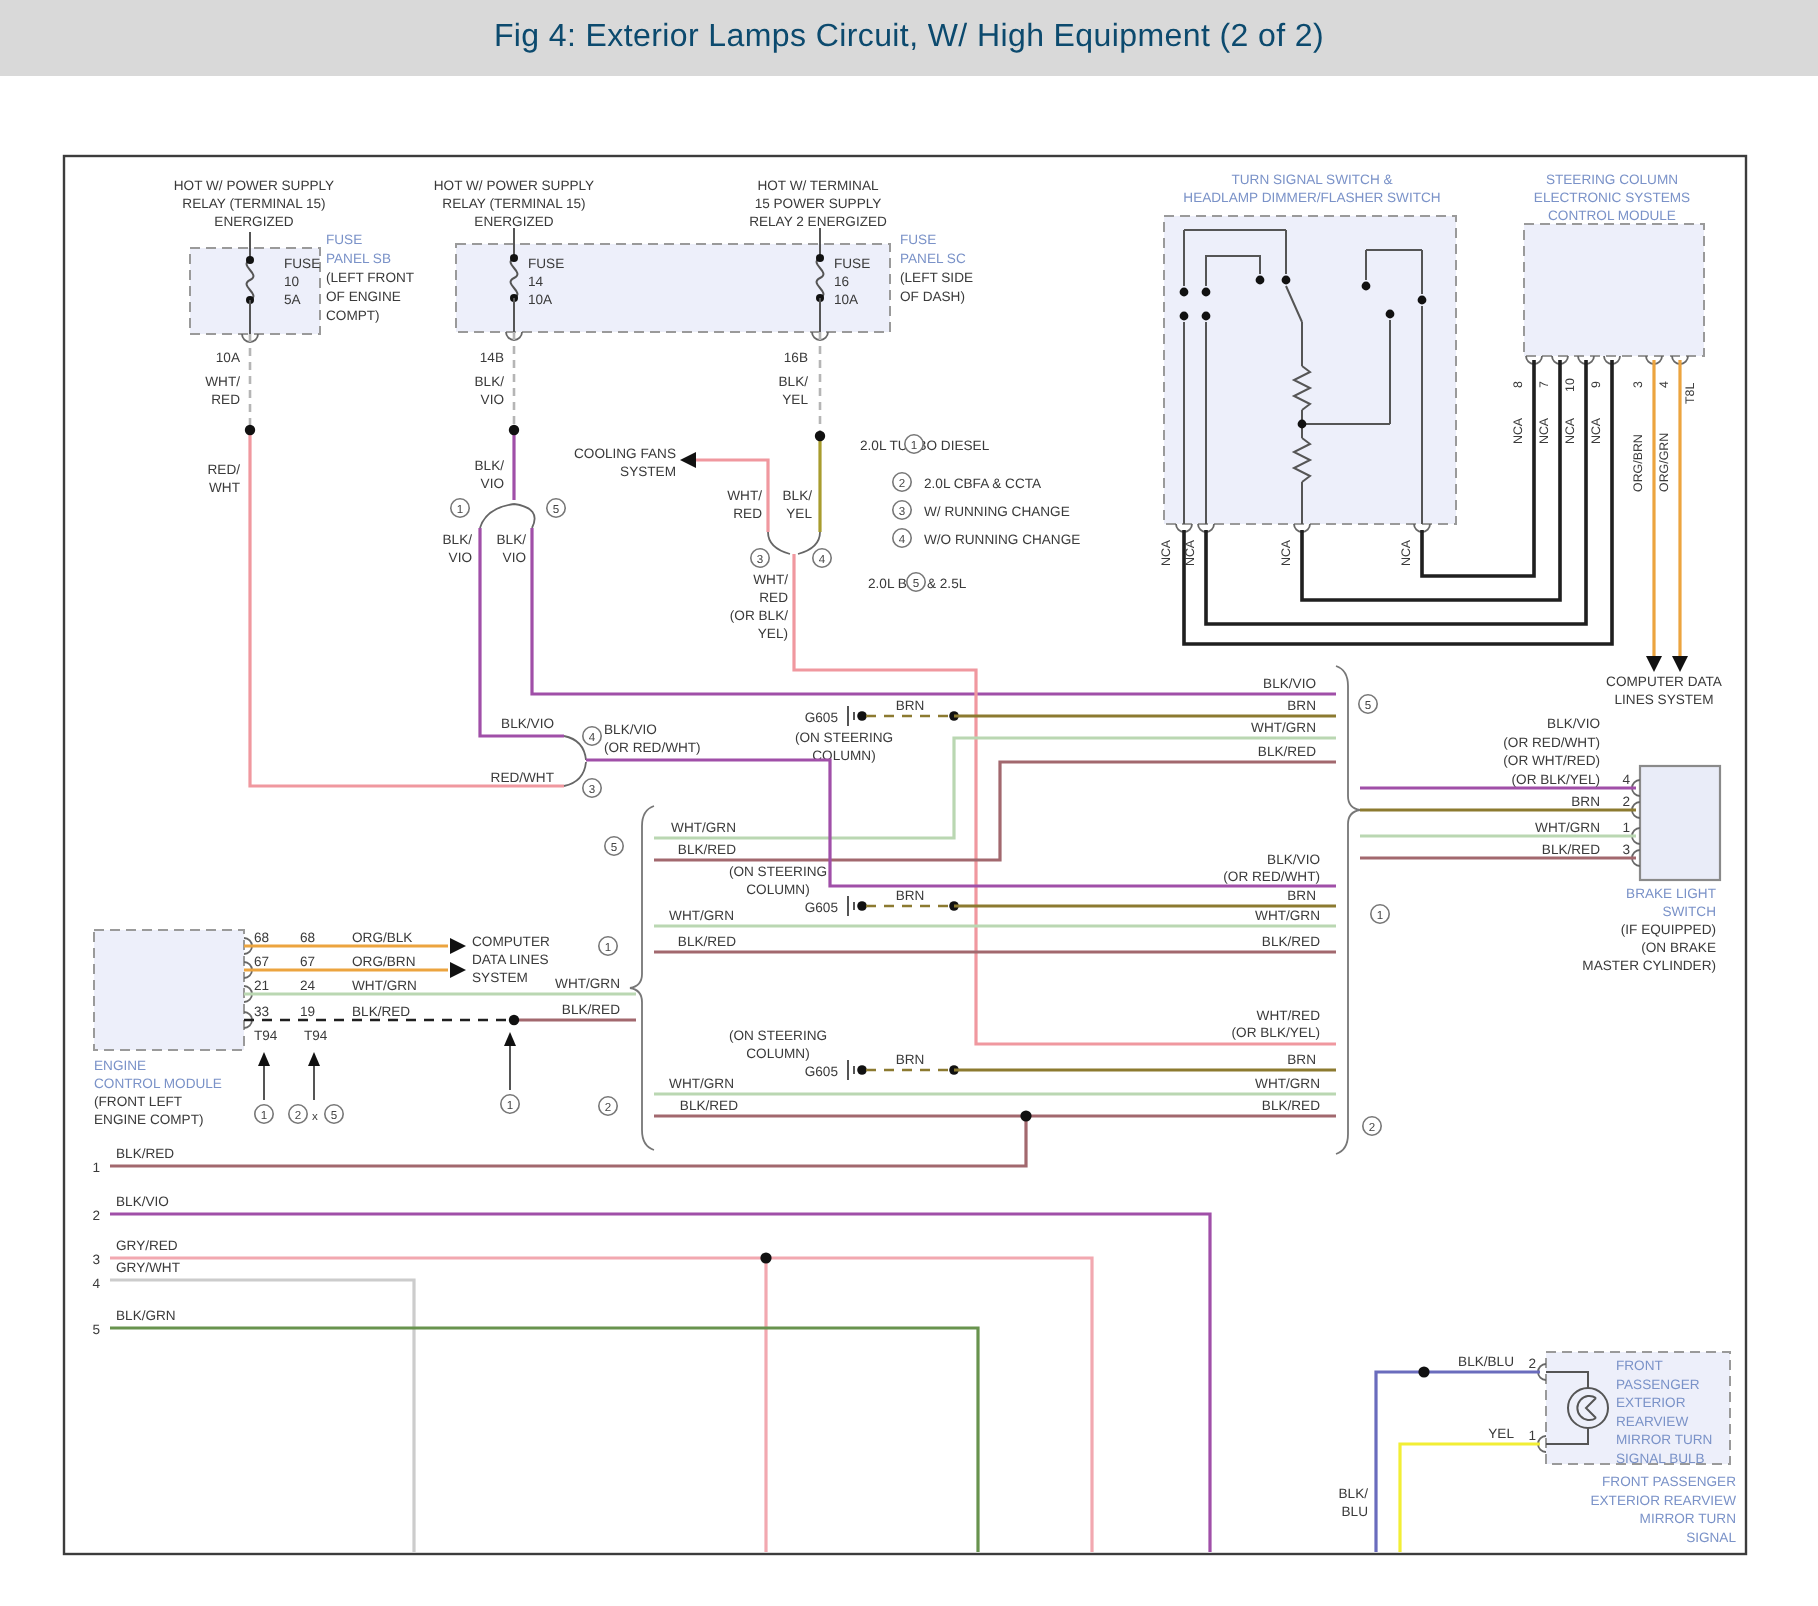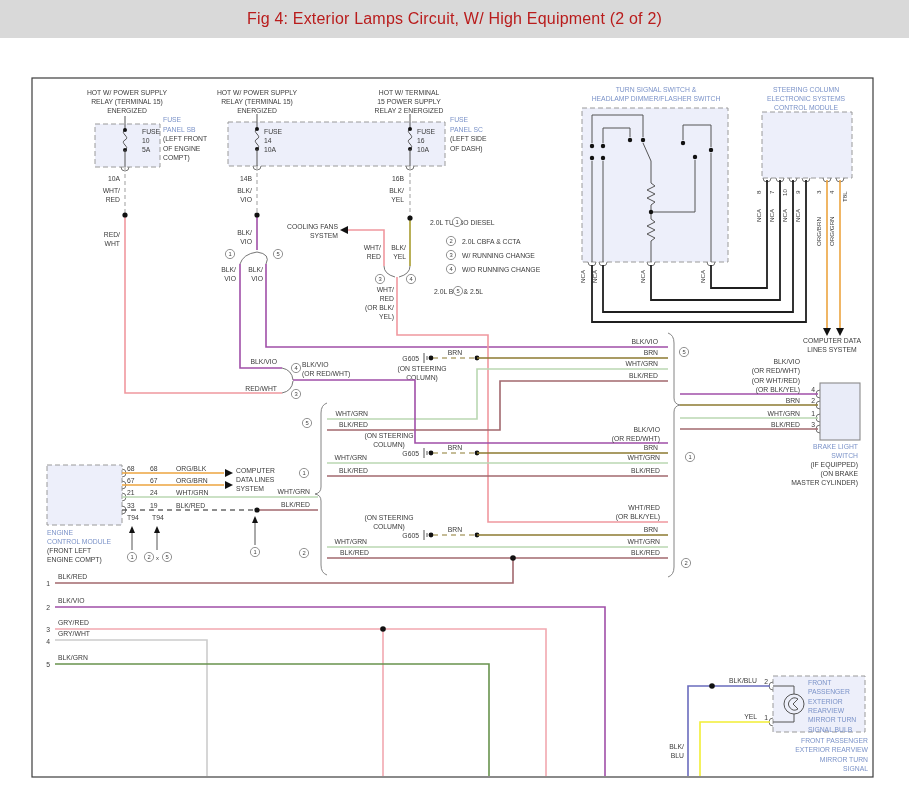--- a/index.html
+++ b/index.html
@@ -1,20 +1,20 @@
 <!DOCTYPE html>
 <html><head>
 <meta charset="utf-8">
 <style>
   html,body{margin:0;padding:0;background:#fff;}
   .screen{position:relative;width:909px;height:803px;background:#fff;overflow:hidden;
           font-family:"Liberation Sans",sans-serif;}
   .header{position:absolute;top:0;left:0;width:909px;height:38px;background:#d9d9d9;
           display:flex;align-items:center;justify-content:center;}
-  .header .title{font-size:16px;color:#b91c1c;letter-spacing:.2px;}
+  .header .title{font-size:16px;color:#0c4a6e;letter-spacing:.2px;}
   svg{position:absolute;top:0;left:0;}
   svg text{font-family:"Liberation Sans",sans-serif;font-size:6.8px;fill:#3a3a3a;}
   svg text.blue{fill:#7a92c8;}
   svg text.mk{font-size:5.8px;fill:#444;}
   svg text.rot{font-size:6.2px;}
   .wire{fill:none;stroke-width:1.6;}
   .wire-thin{fill:none;stroke-width:1.2;}
   .blkwire{fill:none;stroke:#1f1f1f;stroke-width:1.8;}
   .dashgray{fill:none;stroke:#b5b5b5;stroke-width:1.3;stroke-dasharray:4,3;}
   .boxd{fill:#edeffa;stroke:#9a9a9a;stroke-width:1;stroke-dasharray:5,3;}

